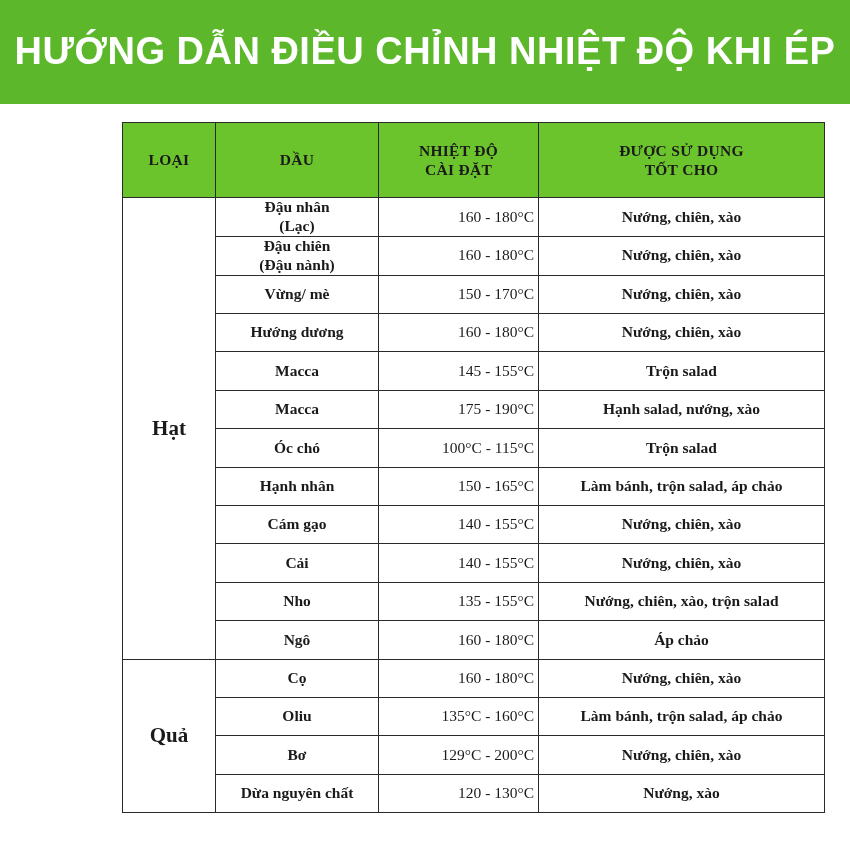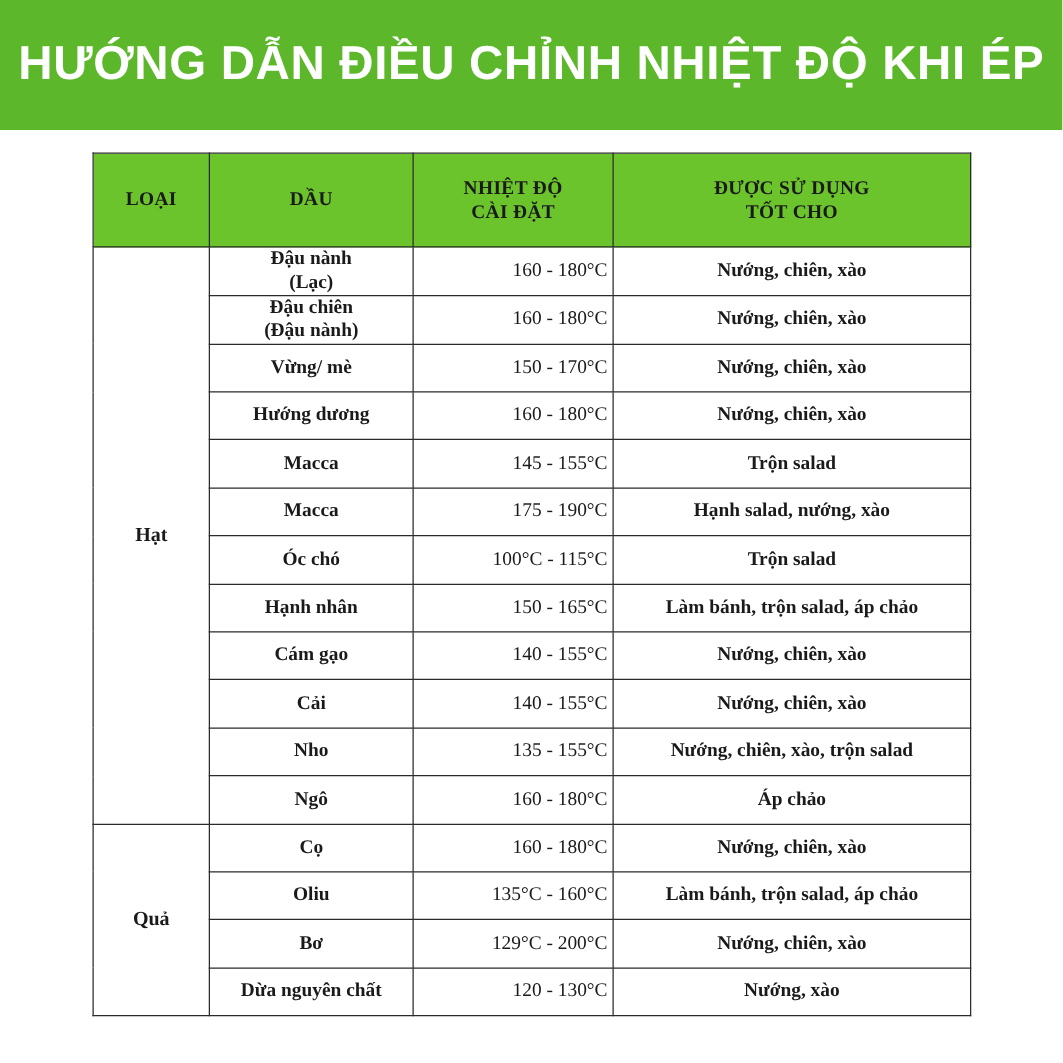--- a/index.html
+++ b/index.html
@@ -34,20 +34,21 @@
     font-weight: bold;
     font-size: 38px;
     letter-spacing: 0.5px;
     text-align: center;
     line-height: 1.05;
     white-space: nowrap;
   }
   .table-wrap {
     padding: 18px 74px 0 74px;
     box-sizing: border-box;
+    margin-left: 48px;
   }
   table.oil-table {
     border-collapse: collapse;
     width: 702px;
     table-layout: fixed;
   }
   table.oil-table th,
   table.oil-table td {
     border: 1px solid #2b2b2b;
     text-align: center;
@@ -68,21 +69,21 @@
     display: block;
   }
   tbody td {
     height: 37.4px;
     font-size: 15.5px;
     font-weight: bold;
     padding: 0 4px;
     line-height: 1.2;
   }
   tbody td.group-cell {
-    font-size: 16px;
+    font-size: 21px;
     font-weight: bold;
   }
   tbody td.name-cell {
     font-weight: bold;
   }
   tbody td.temp-cell {
     font-weight: normal;
     text-align: right;
   }
   tbody td.use-cell {
@@ -131,21 +132,21 @@
             <span class="hdr-line">ĐƯỢC SỬ DỤNG</span>
             <span class="hdr-line">TỐT CHO</span>
           </th>
         </tr>
       </thead>
       <tbody>
 
         <tr>
           <td class="group-cell" rowspan="12">Hạt</td>
           <td class="name-cell">
-            <span class="two-line">Đậu nành</span>
+            <span class="two-line">Đậu nhân</span>
             <span class="two-line">(Lạc)</span>
           </td>
           <td class="temp-cell">160 - 180°C</td>
           <td class="use-cell">Nướng, chiên, xào</td>
         </tr>
         <tr>
           <td class="name-cell">
             <span class="two-line">Đậu chiên</span>
             <span class="two-line">(Đậu nành)</span>
           </td>

